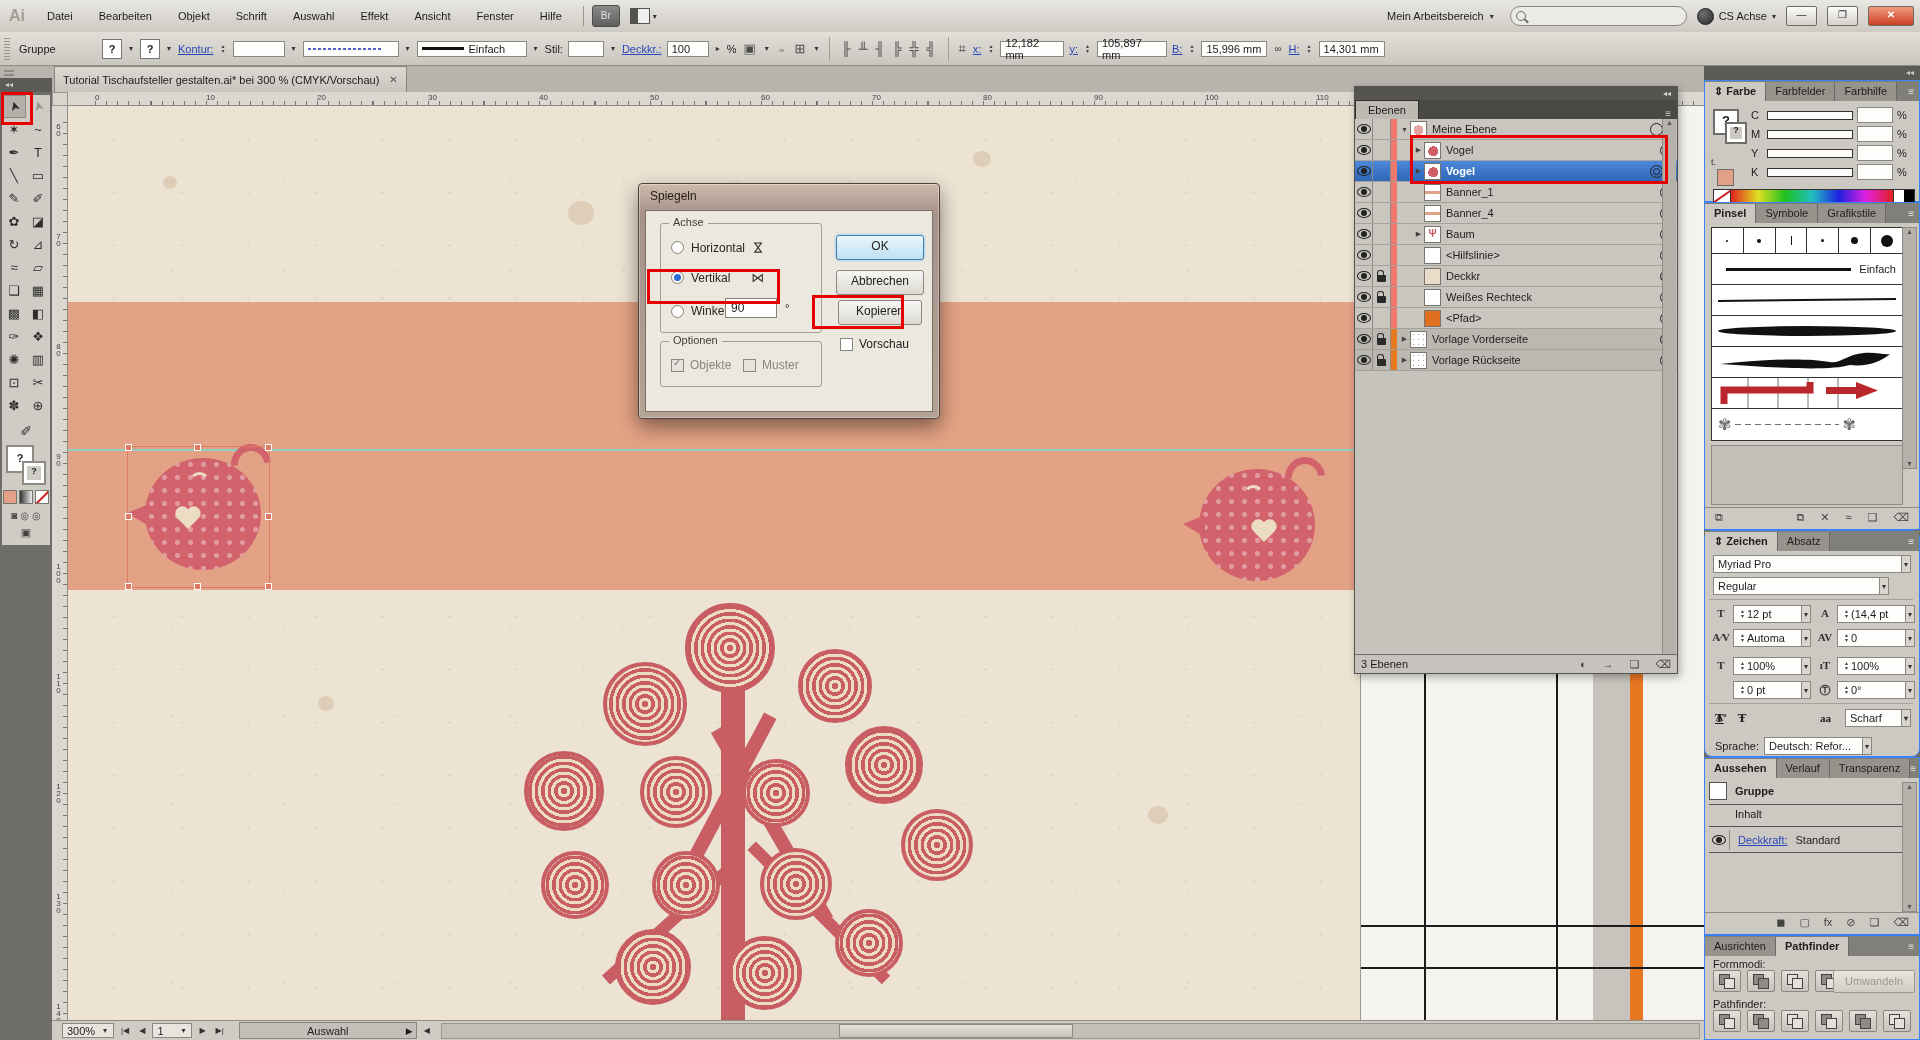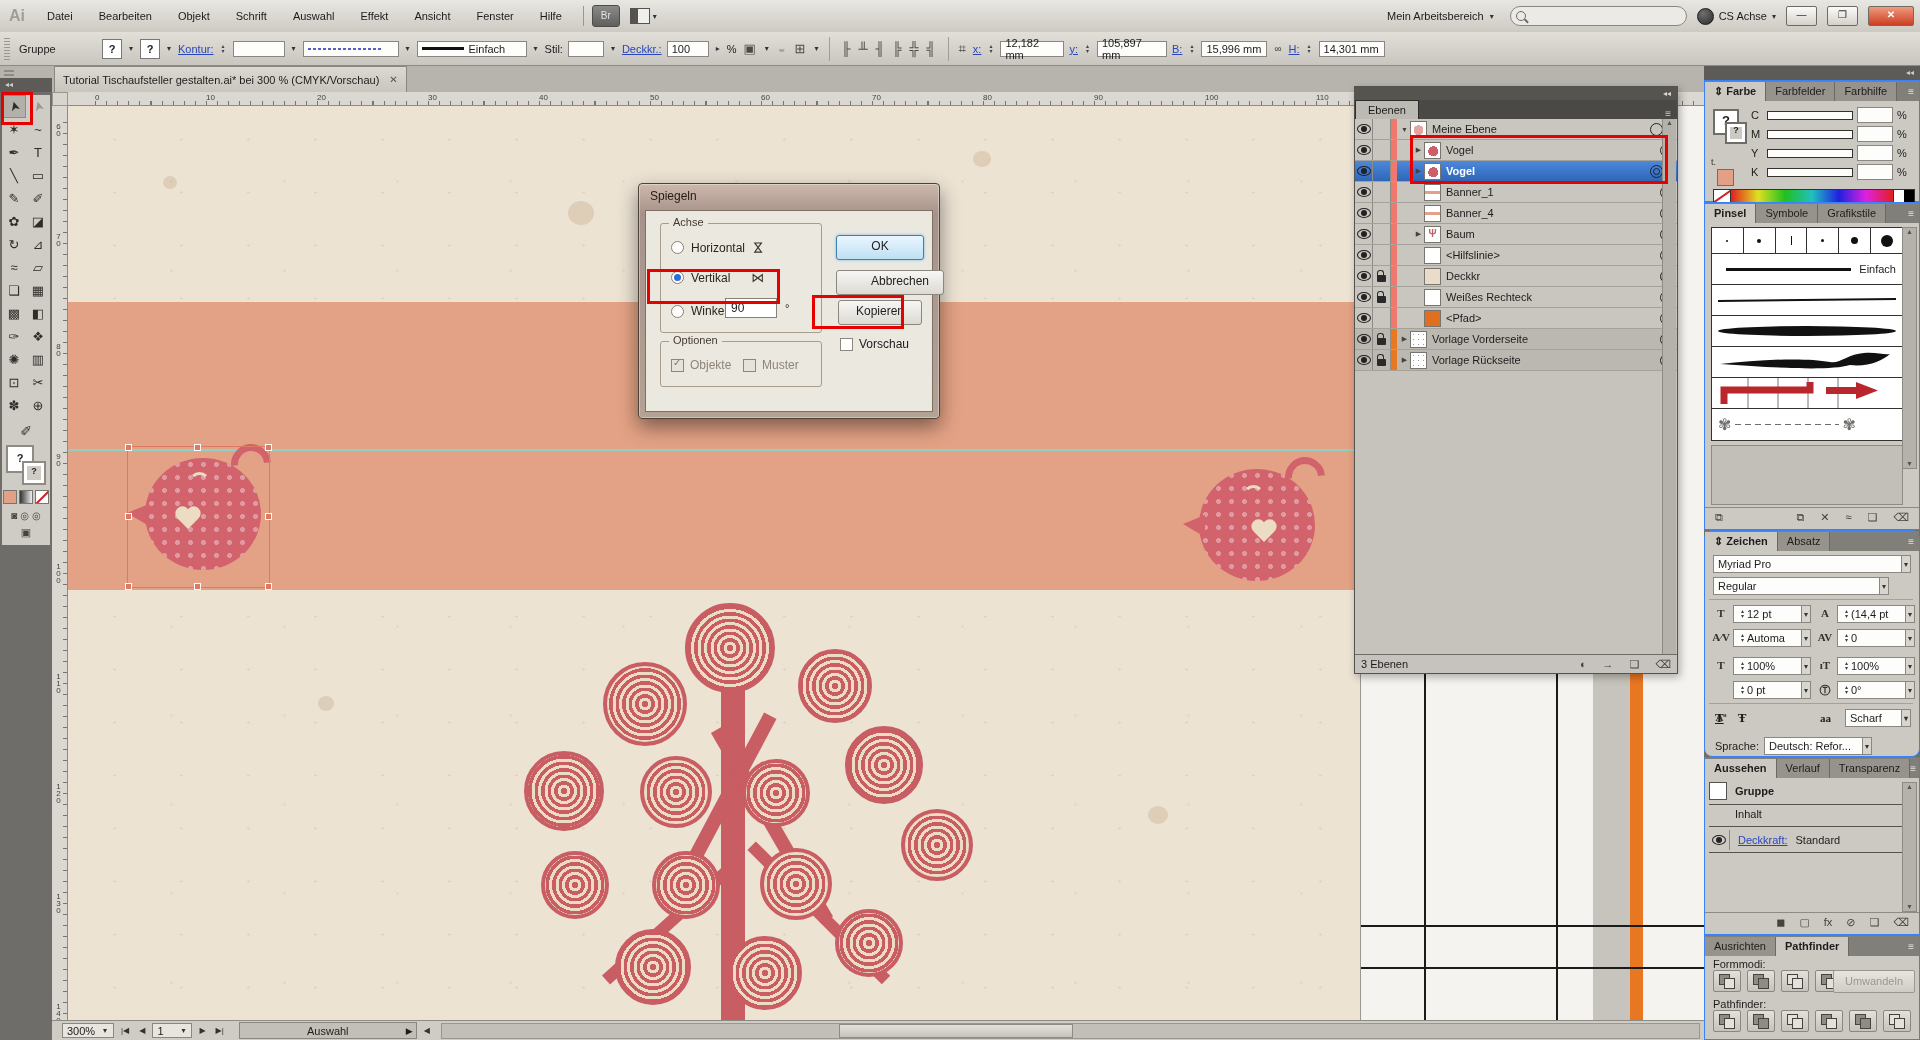--- a/index.html
+++ b/index.html
@@ -615,21 +615,21 @@
           <span class="ricon" style="margin-left:14px;">⋈</span>
         </span>
         <span class="radiorow" style="left:10px;top:80px;">
           <span class="radio"></span>
             <span>Winkel:</span>
         </span>
         <span id="winkel-input" style="left:64px;top:74px;">90</span>
         <span class="abs" style="left:124px;top:78px;">°</span>
       </div>
       <span class="dlgbtn default" style="left:190px;top:24px;">OK</span>
-      <span class="dlgbtn" style="left:190px;top:59px;padding-left:20px;">Abbrechen</span>
+      <span class="dlgbtn" style="left:190px;top:59px;">Abbrechen</span>
       <span class="dlgbtn" style="left:192px;top:89px;width:82px;">Kopieren</span>
       <span class="checkrow" style="left:194px;top:126px;">
         <span class="check"></span>
           <span>Vorschau</span>
       </span>
       <div class="groupbox" style="left:14px;top:130px;width:160px;height:44px;">
         <span class="grouplabel">Optionen</span>
         <span class="checkrow dimtext" style="left:10px;top:16px;">
           <span class="check dis on"></span>
             <span>Objekte</span>

